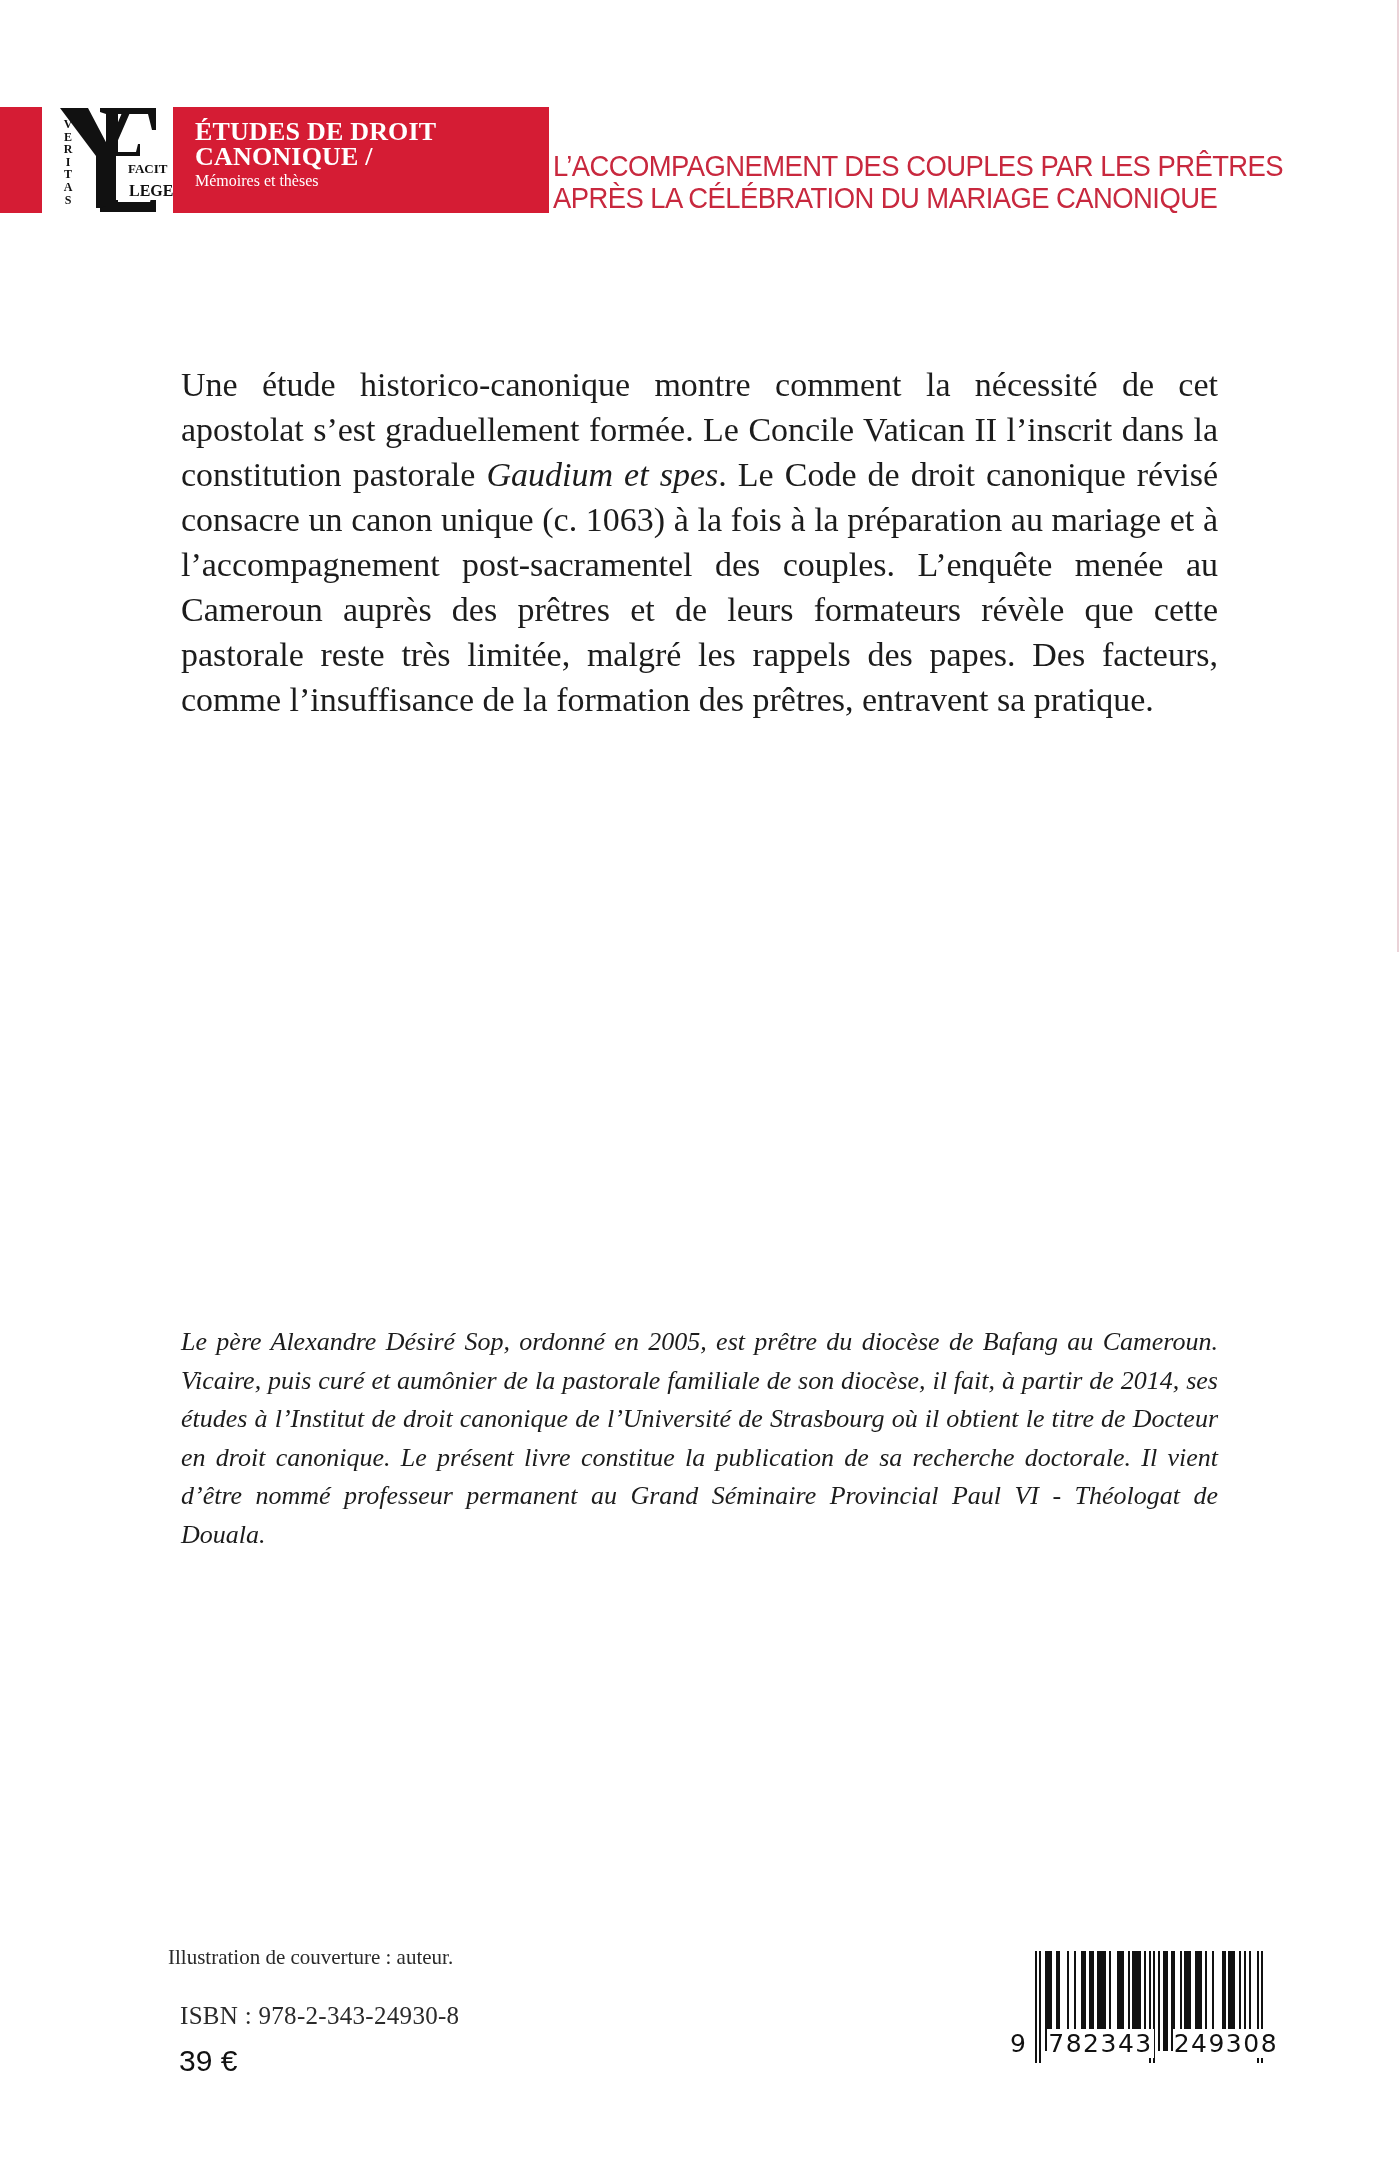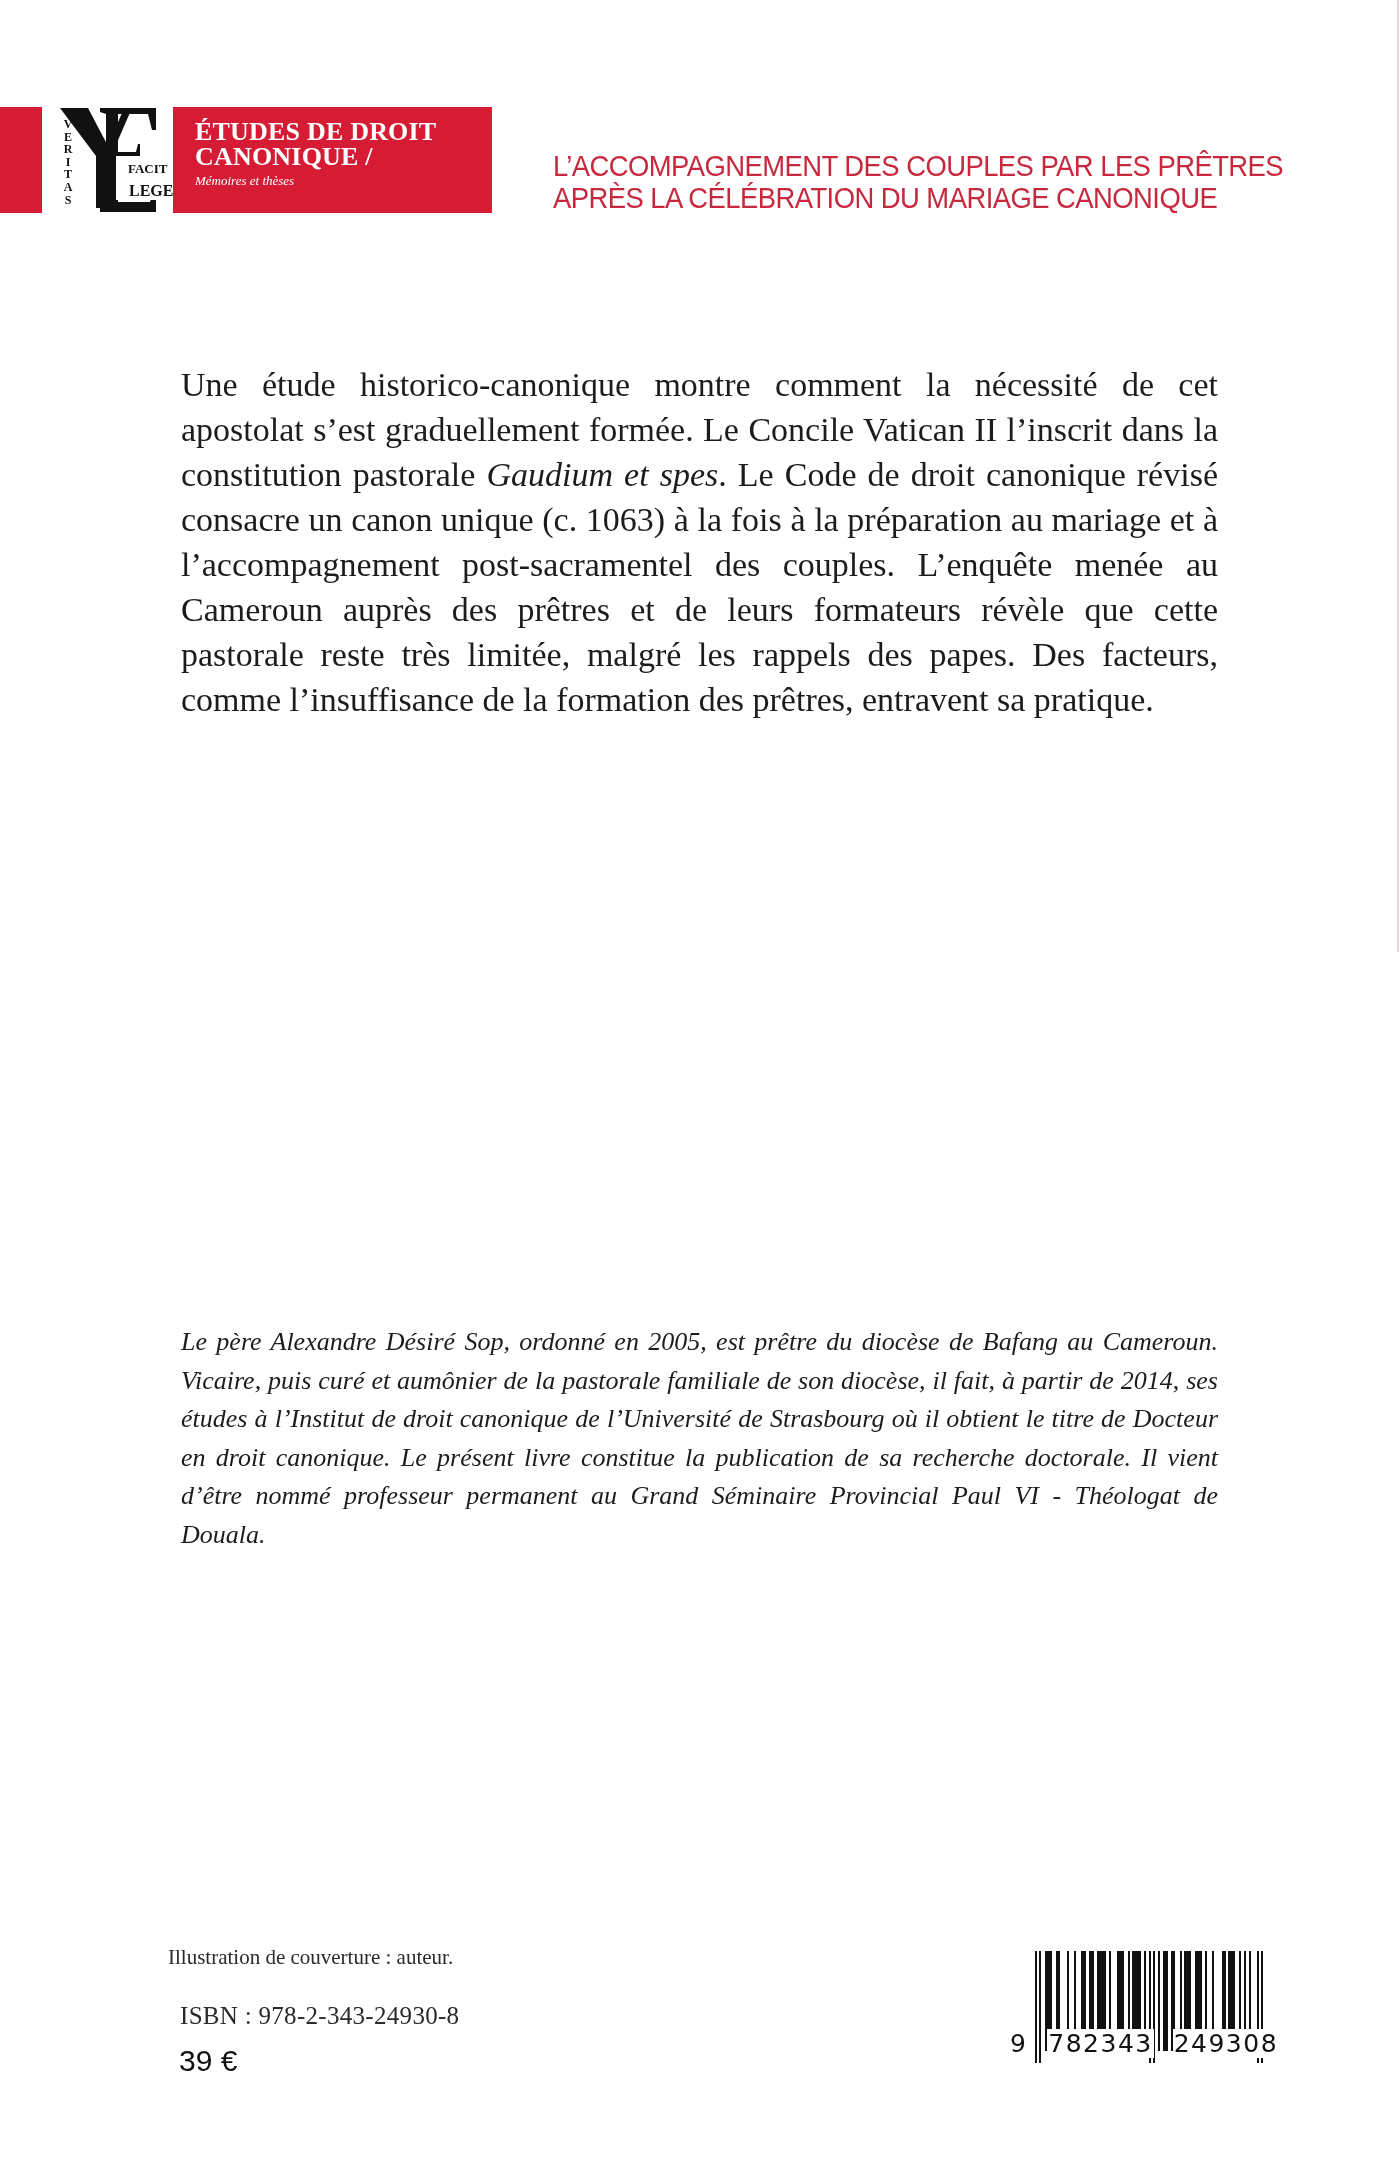--- a/index.html
+++ b/index.html
@@ -9,23 +9,23 @@
     .spine-edge { position: absolute; left: 1397px; top: 0; width: 2px; height: 952px; background: #ead3d8; }
 
     
     .red-tab { position: absolute; left: 0; top: 107px; width: 42px; height: 106px; background: #d51c34; }
     .logo { position: absolute; left: 56px; top: 108px; width: 100px; height: 104px; }
     .logo .veritas { position: absolute; left: 6px; top: 10px; width: 12px; font-size: 12px; line-height: 12.6px; font-weight: bold; text-align: center; color: #111; letter-spacing: 0; }
     .logo svg { position: absolute; left: 0; top: 0; }
     .logo .facit { position: absolute; left: 72px; top: 53px; font-size: 13px; font-weight: bold; color: #111; }
     .logo .legem { position: absolute; left: 73px; top: 74px; font-size: 16px; font-weight: bold; color: #111; }
 
-    .series-box { position: absolute; left: 173px; top: 107px; width: 319px; height: 106px; background: #d51c34; color: #ffffff; padding: 12px 0 0 22px; }
+    .series-box { position: absolute; left: 173px; top: 107px; width: 376px; height: 106px; background: #d51c34; color: #ffffff; padding: 12px 0 0 22px; }
     .series-box .l1 { font-size: 26px; font-weight: bold; line-height: 25px; letter-spacing: 0.2px; white-space: nowrap; }
-    .series-box .l3 { font-size: 13px; font-style: italic; line-height: 24px; }
+    .series-box .l3 { font-size: 16px; line-height: 24px; }
 
     .book-title { position: absolute; left: 553px; top: 150px; width: 800px; color: #c8283e; font-family: "Liberation Sans", "DejaVu Sans", sans-serif; font-weight: normal; font-size: 29.5px; line-height: 32px; letter-spacing: -0.6px; white-space: nowrap; transform: scaleX(0.93); transform-origin: left top; }
 
     
     .blurb { position: absolute; left: 181px; top: 362px; width: 1037px; font-size: 34px; line-height: 45px; text-align: justify; color: #1c1c1c; }
     .blurb p { margin-bottom: 15px; }
     .blurb em { font-style: italic; }
 
     .bio { position: absolute; left: 181px; top: 1323px; width: 1037px; font-size: 26px; line-height: 38.5px; font-style: italic; text-align: justify; color: #1c1c1c; }
     .bio b { font-weight: normal; }

